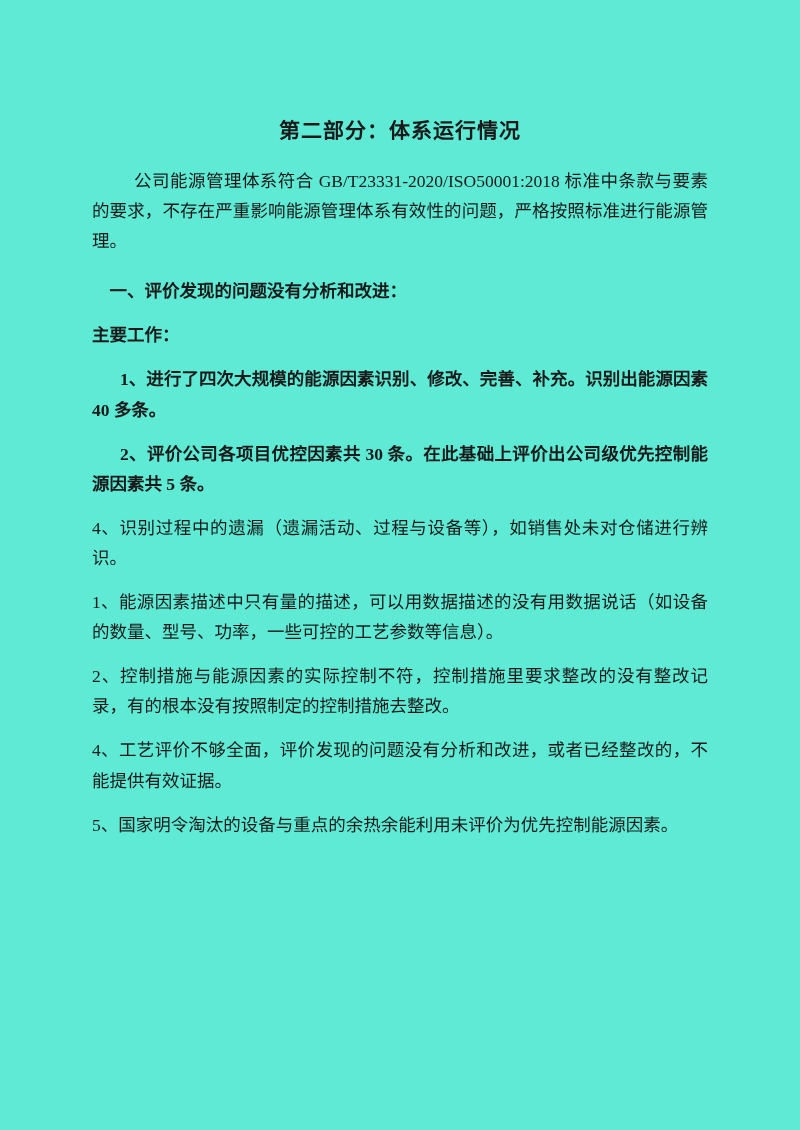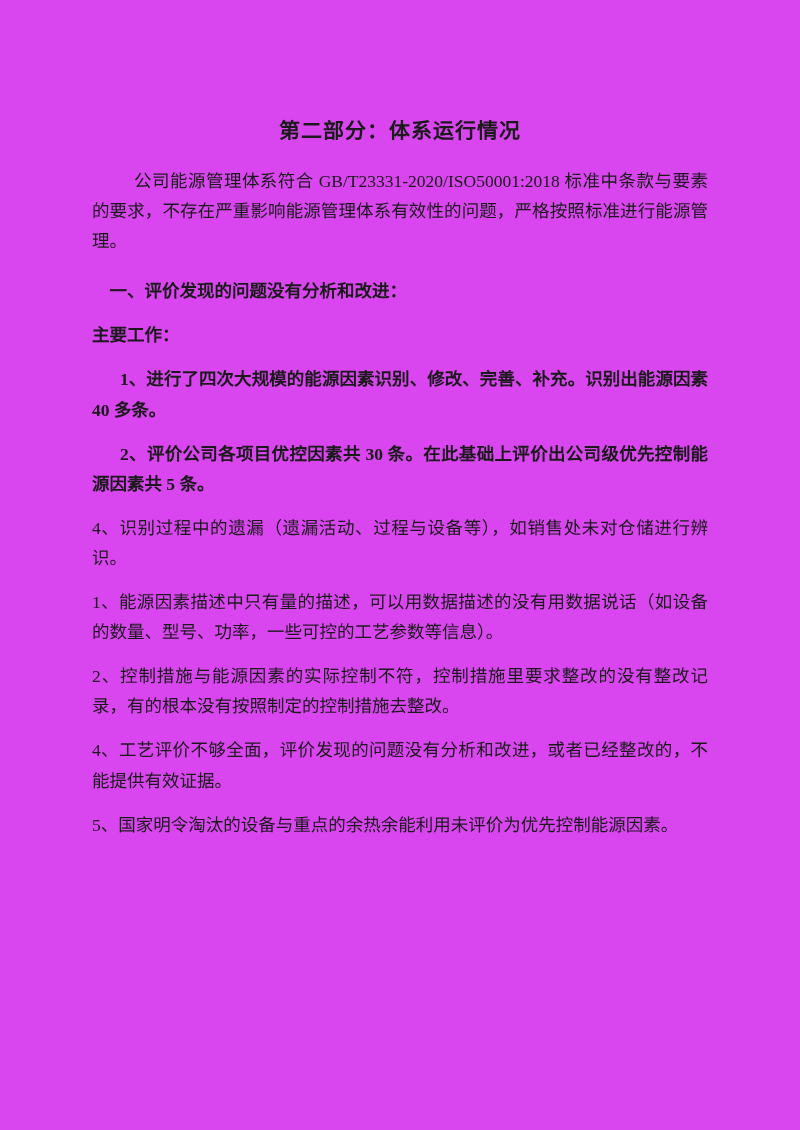--- a/index.html
+++ b/index.html
@@ -13,21 +13,21 @@
     font-family: "Liberation Serif", "DejaVu Serif", serif;
     color: #1a1a1a;
     overflow: hidden;
   }
   .page {
     position: relative;
     width: 800px;
     height: 1130px;
     box-sizing: border-box;
     padding: 96px 92px 60px 92px;
-    background: #d946ef;
+    background: #5eead4;
   }
   .doc-title {
     text-align: center;
     font-size: 21px;
     font-weight: bold;
     letter-spacing: 1px;
     margin: 18px 0 22px 0;
     font-family: "Liberation Sans", "DejaVu Sans", sans-serif;
   }
   p {

